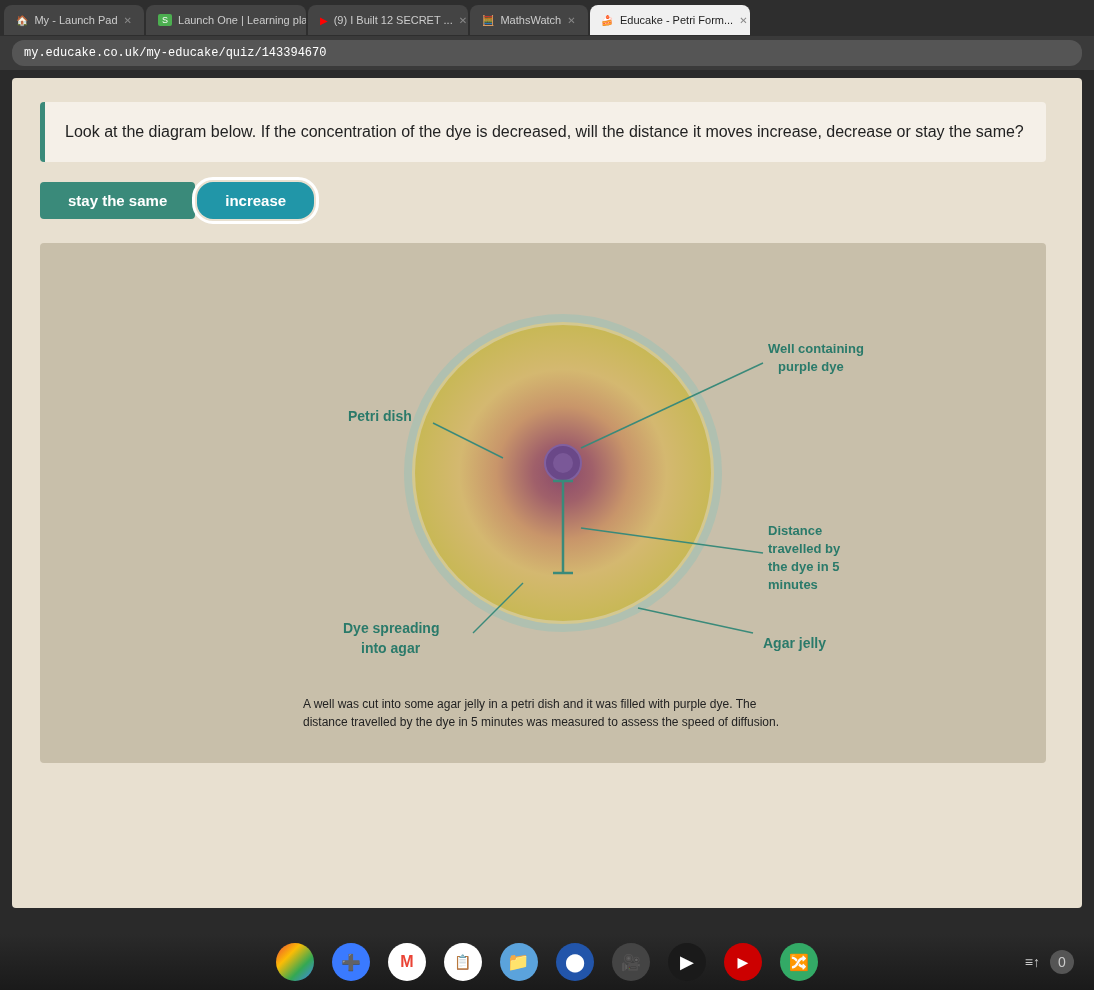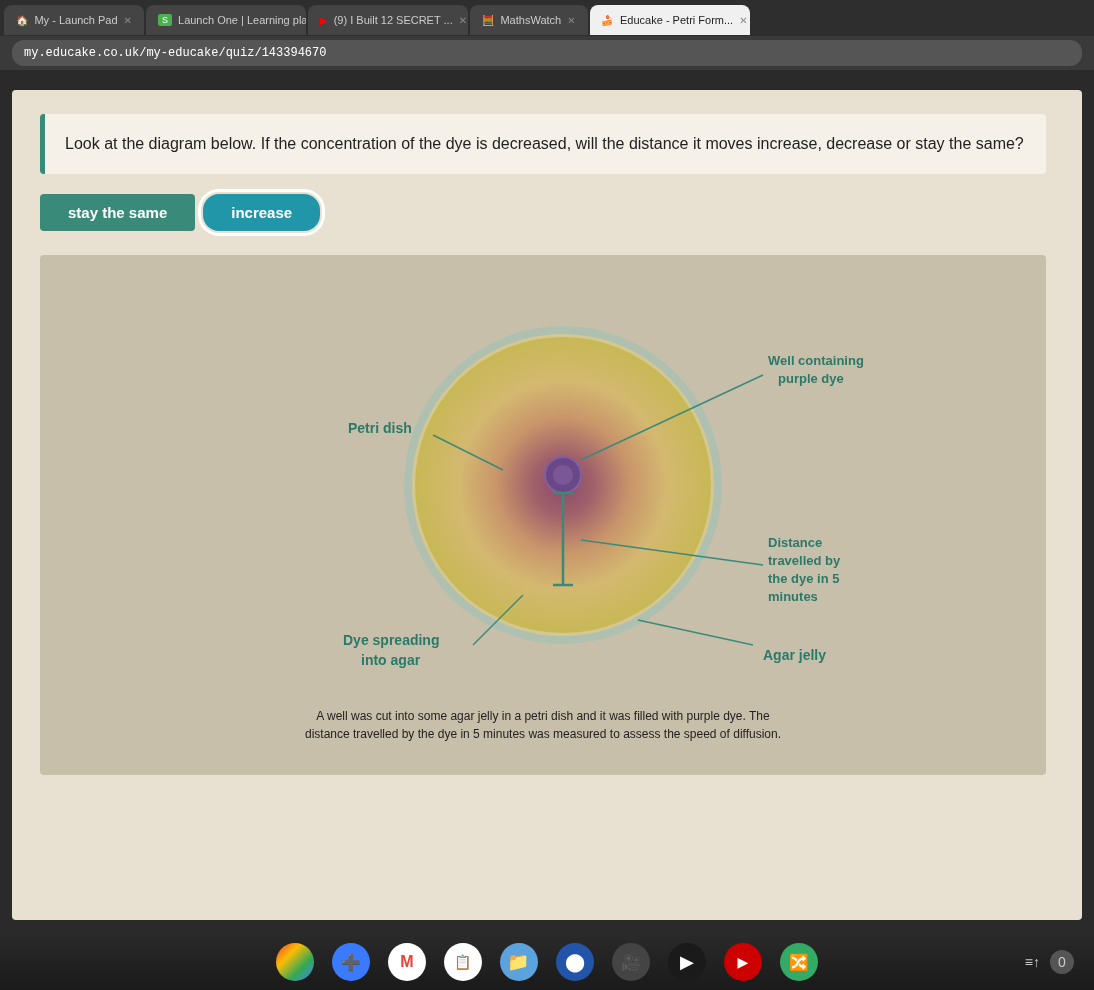--- a/index.html
+++ b/index.html
@@ -69,21 +69,21 @@
       height: 26px;
       padding: 0 12px;
       color: #fff;
       font-size: 12px;
       font-family: Liberation Mono, monospace;
     }
 
     
     .main-content {
       background: #e8e0d0;
-      margin: 20px 12px;
+      margin: 8px 12px;
       border-radius: 4px;
       padding: 24px 36px 20px 28px;
       height: 830px;
       position: relative;
     }
 
     
     .question-box {
       background: #f5f0e8;
       border-radius: 4px;
@@ -91,21 +91,21 @@
       margin-bottom: 20px;
       font-size: 16px;
       color: #222;
       line-height: 1.5;
       border-left: 5px solid #3a8a7a;
     }
 
     
     .answer-buttons {
       display: flex;
-      gap: 8px;
+      gap: 2px;
       margin-bottom: 24px;
     }
     .answer-btn {
       padding: 10px 28px;
       border: none;
       border-radius: 4px;
       font-size: 15px;
       font-weight: bold;
       cursor: pointer;
       color: #fff;
@@ -135,21 +135,21 @@
       position: relative;
       width: 700px;
       height: 420px;
       margin: 0 auto;
     }
 
     
     .diagram-caption {
       font-size: 12px;
       color: #222;
-      text-align: center;
+      text-align: left;
       max-width: 480px;
       line-height: 1.5;
       margin-top: 12px;
     }
 
     
     .taskbar {
       position: absolute;
       bottom: 0;
       left: 0;

